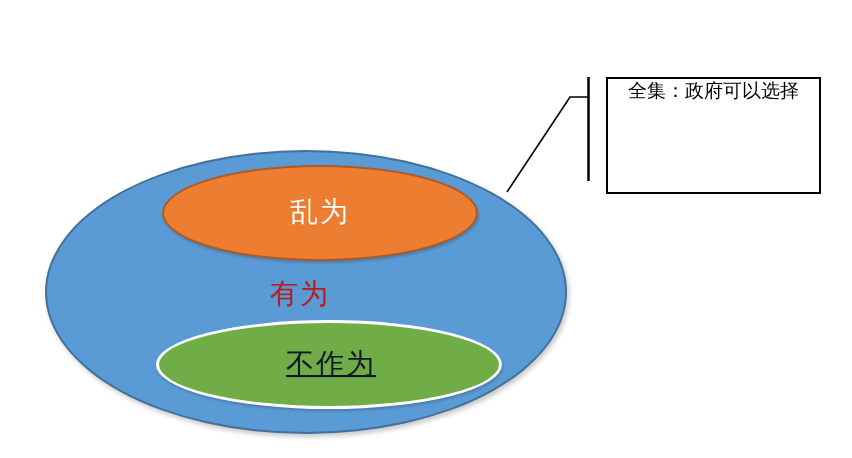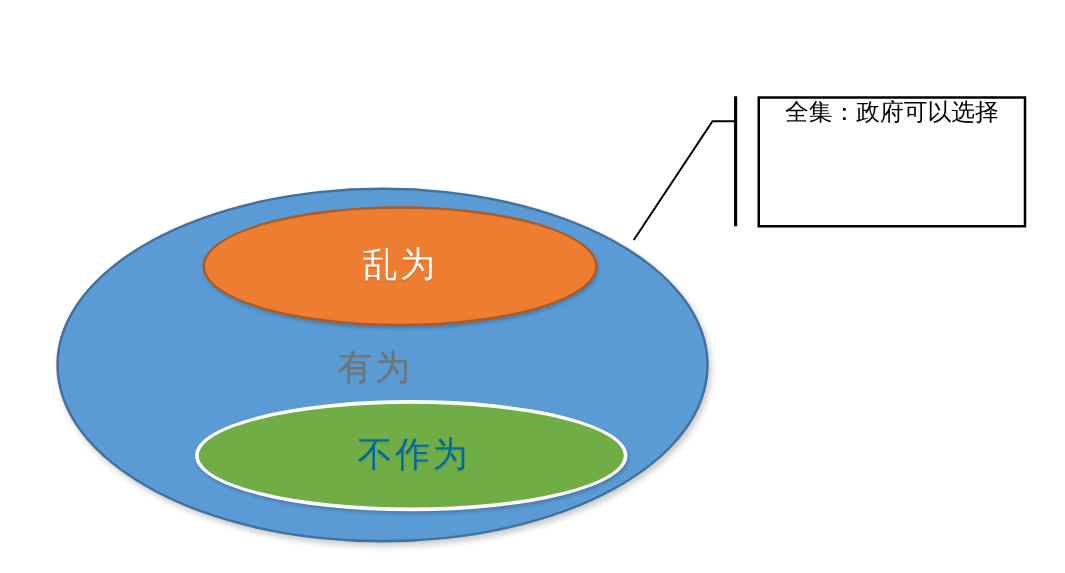--- a/index.html
+++ b/index.html
@@ -55,21 +55,21 @@
   .set-label.lbl-bottom { left: 331px; top: 364px; }
   .connector-svg {
     position: absolute;
     left: 0; top: 0;
     width: 852px; height: 458px;
     pointer-events: none;
   }
   .callout-box {
     position: absolute;
     left: 606px; top: 77px;
-    width: 215px; height: 105px;
+    width: 215px; height: 117px;
     box-sizing: border-box;
     background: #FFFFFF;
     border: 2px solid #000000;
     display: flex;
     flex-direction: column;
     align-items: center;
     justify-content: flex-start;
     color: #000000;
     font-size: 19px;
     line-height: 23px;
@@ -83,23 +83,23 @@
 <div class="stage">
 
   <div class="ellipse outer" style="background-color: rgb(91, 155, 213); border-color: rgb(65, 113, 156);"></div>
 
   <div class="ellipse subset-top" style="background-color: rgb(237, 125, 49); border-color: rgb(174, 90, 33);"></div>
 
   <div class="ellipse subset-bottom" style="background-color: rgb(112, 173, 71); border-color: rgb(255, 255, 255);"></div>
 
   <div class="set-label lbl-top" style="color: rgb(255, 255, 255);">乱为</div>
 
-  <div class="set-label lbl-outer" style="color: #737373;">有为</div>
+  <div class="set-label lbl-outer" style="color: #b91c1c;">有为</div>
 
-  <div class="set-label lbl-bottom" style="color: #0369a1;">不作为</div>
+  <div class="set-label lbl-bottom" style="color: #0f172a; text-decoration: underline;">不作为</div>
 
   <svg class="connector-svg" viewBox="0 0 852 458" xmlns="http://www.w3.org/2000/svg">
     <polyline points="588,97 570,97 507,192" fill="none" stroke="#000000" stroke-width="1.6" style="stroke: rgb(0, 0, 0);"></polyline>
     <line x1="588.5" y1="77" x2="588.5" y2="181" stroke="#000000" stroke-width="2.5" style="stroke: rgb(0, 0, 0);"></line>
   </svg>
 
   <div class="callout-box" style="background-color: rgb(255, 255, 255); border-color: rgb(0, 0, 0); color: rgb(0, 0, 0);">
     <span>全集：政府可以选择</span>
   </div>
 

